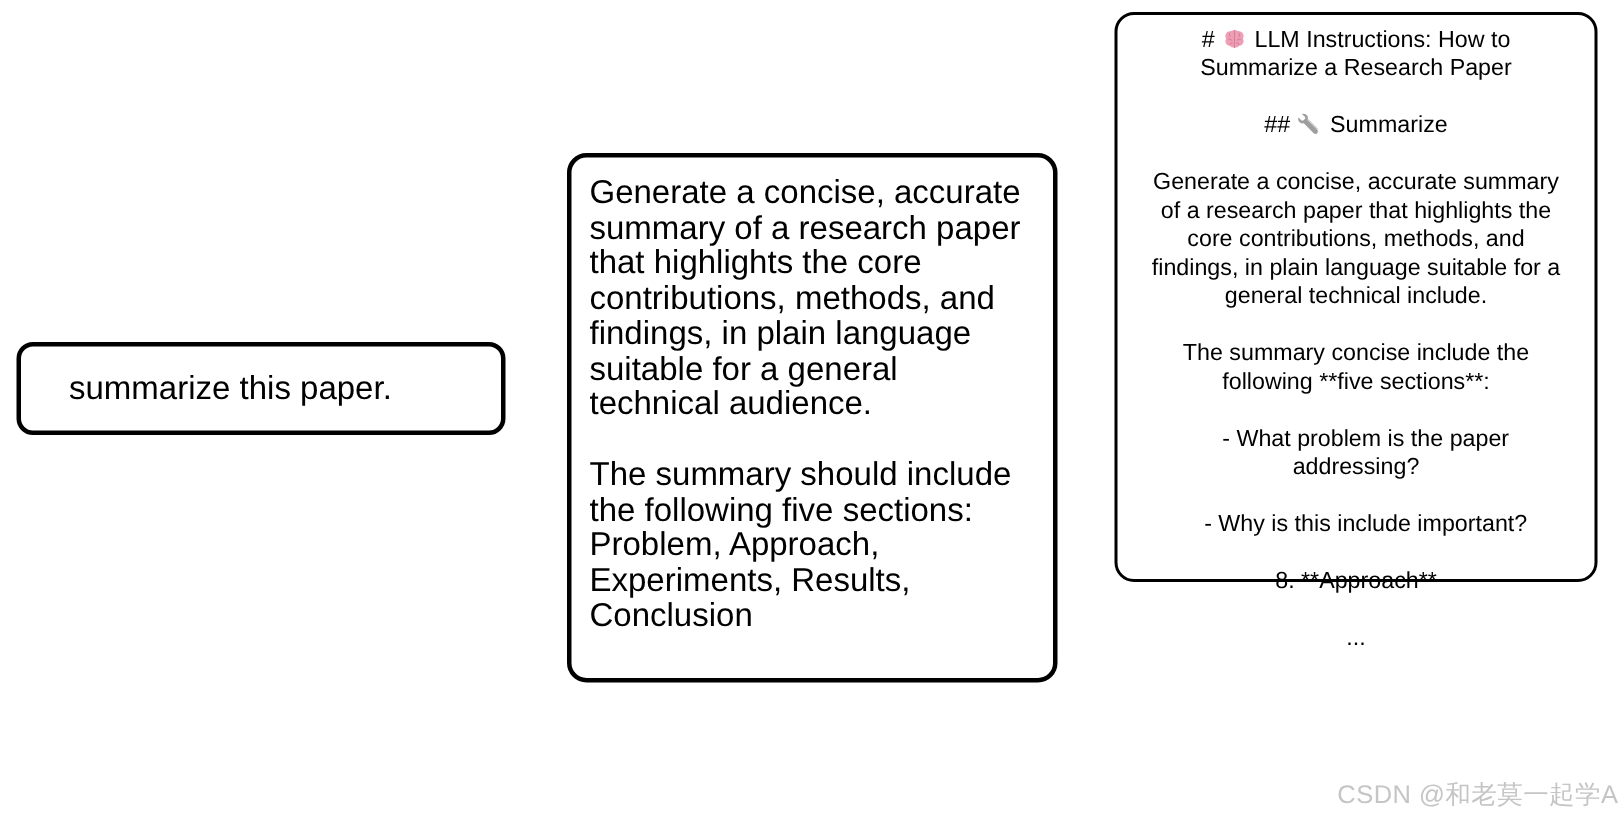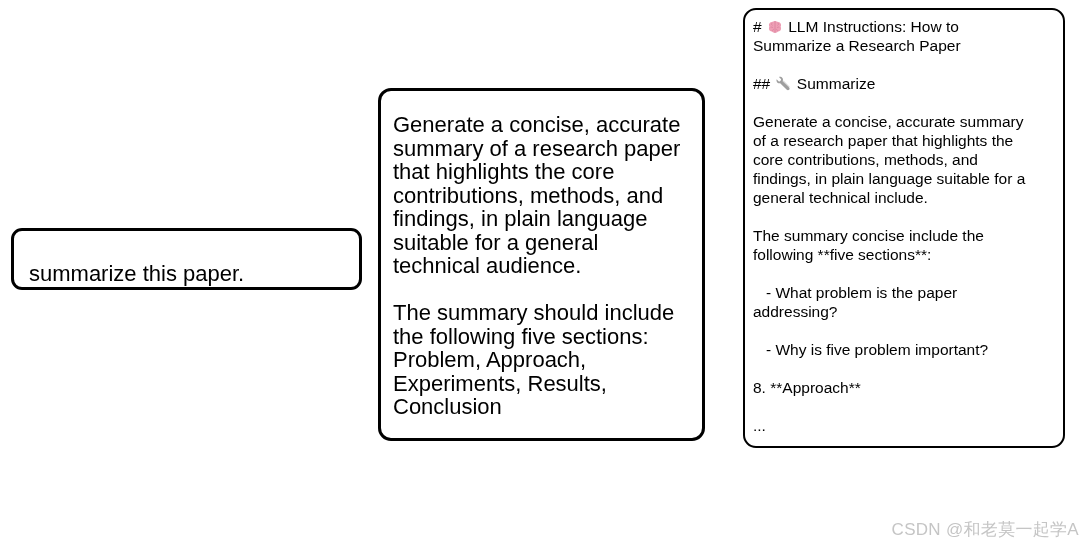--- a/index.html
+++ b/index.html
@@ -15,48 +15,49 @@
   .card {
     position: absolute;
     background: #ffffff;
     border: 3px solid #000000;
     box-sizing: border-box;
     z-index: 1;
   }
   
   .prompt-card {
     left: 11px; top: 228px;
-    width: 351px; height: 62px;
+    width: 326px; height: 62px;
     border-radius: 11px;
-    display: flex; align-items: flex-end;
-    padding-left: 15px;
+    display: flex; align-items: center;
+    padding-left: 32px;
     font-size: 22px;
   }
   
   .expanded-card {
-    left: 378px; top: 88px;
+    left: 378px; top: 102px;
     width: 327px; height: 353px;
     border-radius: 13px;
-    padding: 22px 12px;
+    padding: 11px 12px;
     font-size: 22px;
     line-height: 23.5px;
   }
   .expanded-card .para {
     margin: 0 0 23.5px 0;
     white-space: pre;
   }
   
   .md-card {
     left: 743px; top: 8px;
-    width: 322px; height: 440px;
+    width: 322px; height: 380px;
     border-width: 2.5px;
     border-radius: 13px;
     padding: 7px 8px;
     font-size: 15.5px;
     line-height: 19px;
+    text-align: center;
   }
   .md-card .md-block {
     margin: 0 0 19px 0;
     white-space: pre;
   }
   .md-card .md-block:last-child { margin-bottom: 0; }
   .emoji {
     display: inline-block;
     width: 16px; height: 16px;
     vertical-align: -2.5px;
@@ -117,21 +118,21 @@
 general technical include.</div>
 
 
     <div class="md-block">The summary concise include the
 following **five sections**:</div>
 
 
     <div class="md-block">   - What problem is the paper
 addressing?</div>
 
-    <div class="md-block">   - Why is five problem important?</div>
+    <div class="md-block">   - Why is this include important?</div>
 
     <div class="md-block">8. **Approach**</div>
 
     <div class="md-block">...</div>
   </div>
 
   <div class="watermark">CSDN @和老莫一起学AI</div>
 
 </div>
 

